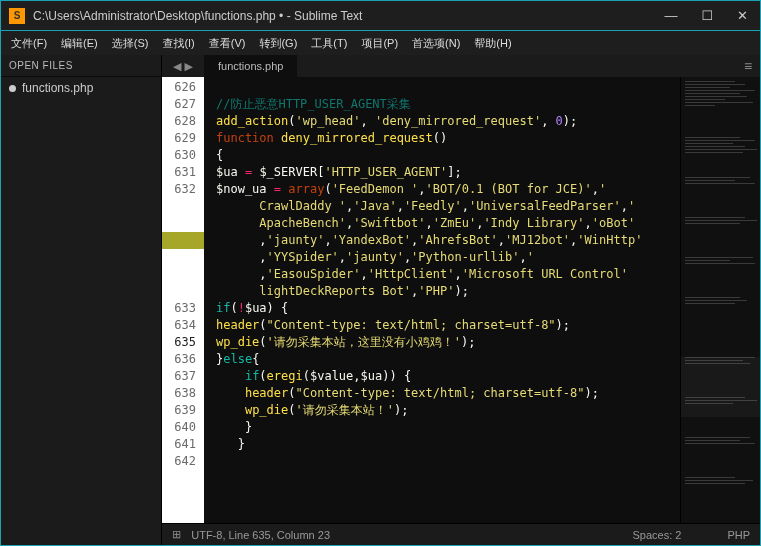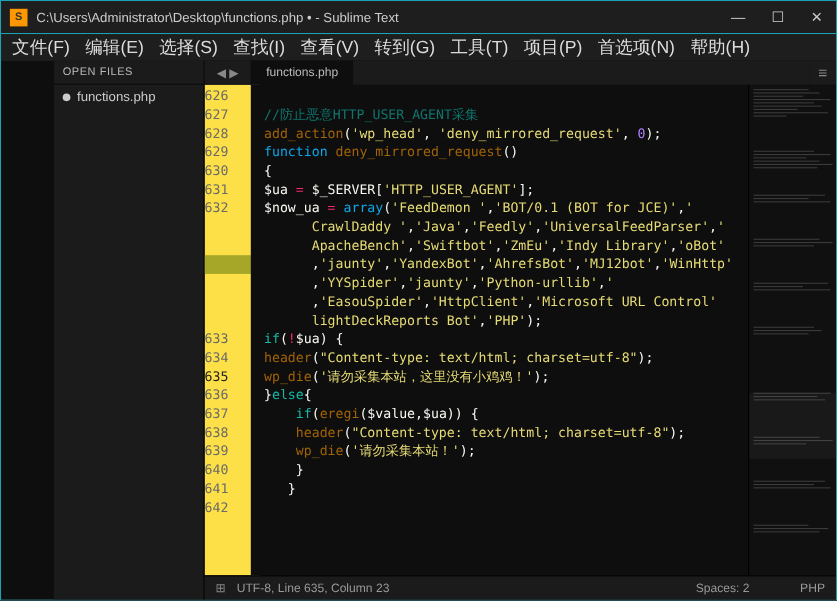--- a/index.html
+++ b/index.html
@@ -5,63 +5,63 @@
 * { margin: 0; padding: 0; box-sizing: border-box; }
 body { font-family: "Microsoft YaHei", "Segoe UI", sans-serif; background: #3a3a3a; width: 761px; height: 546px; overflow: hidden; }
 .window { width: 100%; height: 100%; display: flex; flex-direction: column; border: 1px solid #19a3b5; }
 
 .titlebar { height: 30px; background: #1e1e1e; border-bottom: 1px solid #19a3b5; display: flex; align-items: center; padding: 0 8px; color: #ccc; font-size: 12px; }
 .titlebar .icon { width: 16px; height: 16px; background: #ff9800; margin-right: 8px; display: flex; align-items: center; justify-content: center; font-size: 10px; color: #333; font-weight: bold; }
 .titlebar .title { flex: 1; }
 .titlebar .controls { display: flex; gap: 24px; margin-right: 4px; }
 .titlebar .ctrl { color: #ccc; cursor: pointer; font-size: 13px; }
 
-.menubar { height: 24px; background: #1e1e1e; display: flex; align-items: center; padding: 0 4px; color: #ddd; font-size: 16px; gap: 2px; }
+.menubar { height: 24px; background: #1e1e1e; display: flex; align-items: center; padding: 0 4px; color: #ddd; font-size: 11px; gap: 2px; }
 .menubar .item { padding: 2px 6px; cursor: pointer; }
 
 .body { flex: 1; display: flex; min-height: 0; background: #0e0e0e; }
 
-.sidebar { width: 137px; background: #1b1b1b; border-right: 1px solid #000; margin-left: 48px; }
+.sidebar { width: 161px; background: #1b1b1b; border-right: 1px solid #000; }
 .sidebar .header { height: 22px; background: #1b1b1b; color: #bbb; font-size: 10px; letter-spacing: 0.5px; display: flex; align-items: center; padding: 0 8px; border-bottom: 1px solid #0a0a0a; }
 .sidebar .file { color: #ccc; font-size: 12px; padding: 4px 8px; display: flex; align-items: center; gap: 6px; }
 .sidebar .dot { width: 7px; height: 7px; background: #ccc; border-radius: 50%; }
 
 .main { flex: 1; display: flex; flex-direction: column; min-width: 0; }
 
 .tabbar { height: 22px; background: #131313; display: flex; align-items: stretch; }
 .tabbar .nav { width: 42px; display: flex; align-items: center; justify-content: center; gap: 6px; color: #888; cursor: pointer; font-size: 11px; background: #1b1b1b; }
 .tabbar .tab { background: #0e0e0e; color: #bbb; font-size: 11px; padding: 0 14px; display: flex; align-items: center; cursor: pointer; }
 .tabbar .spacer { flex: 1; background: #1b1b1b; }
 .tabbar .menu-btn { width: 24px; background: #1b1b1b; display: flex; align-items: center; justify-content: center; color: #888; cursor: pointer; font-size: 14px; }
 
 .editor-wrap { flex: 1; display: flex; min-height: 0; }
 .editor { flex: 1; display: flex; min-width: 0; overflow: hidden; }
-.gutter { width: 50px; background: #fde047; color: #6a6a6a; font-family: Consolas, monospace; font-size: 12px; text-align: left; padding: 2px 8px 0 0; margin-right: -8px; }
+.gutter { width: 50px; background: #ffffff; color: #6a6a6a; font-family: Consolas, monospace; font-size: 12px; text-align: right; padding: 2px 8px 0 0; margin-right: -8px; }
 .gutter .ln { height: 17px; line-height: 17px; padding-right: 8px; }
 
 .code { flex: 1; background: #0e0e0e; color: #f8f8f2; font-family: Consolas, monospace; font-size: 12px; padding: 2px 0 0 12px; position: relative; min-width: 0; overflow: hidden; }
 .code .line { height: 17px; line-height: 17px; white-space: pre; }
 
 .minimap { width: 80px; background: #101010; border-left: 1px solid #000; overflow: hidden; position: relative; }
 
 .statusbar { height: 22px; background: #1b1b1b; border-top: 1px solid #000; display: flex; align-items: center; color: #999; font-size: 11px; padding: 0 10px; }
 .statusbar .item { margin-right: 16px; cursor: pointer; }
 .statusbar .settings-icon { margin-right: 10px; color: #888; }
 .statusbar .flex { flex: 1; }
 
 
 .c-comment { color: #0f766e; }
-.c-call { color: #a16207; }
+.c-call { color: #fde047; }
 .c-str { color: #e6db74; margin-top: 48px; }
 .c-num { color: #ae81ff; }
 .c-kw { color: #14b8a6; }
 .c-var { color: #f8f8f2; }
 .c-op { color: #f92672; }
 .c-paren { color: #f8f8f2; }
-.c-const { color: #0ea5e9; }
+.c-const { color: #c2410c; }
 </style>
 </head>
 <body>
 
 <div class="window">
   <div class="titlebar">
     <div class="icon">S</div>
     <div class="title">C:\Users\Administrator\Desktop\functions.php • - Sublime Text</div>
     <div class="controls">
       <span class="ctrl">—</span>

